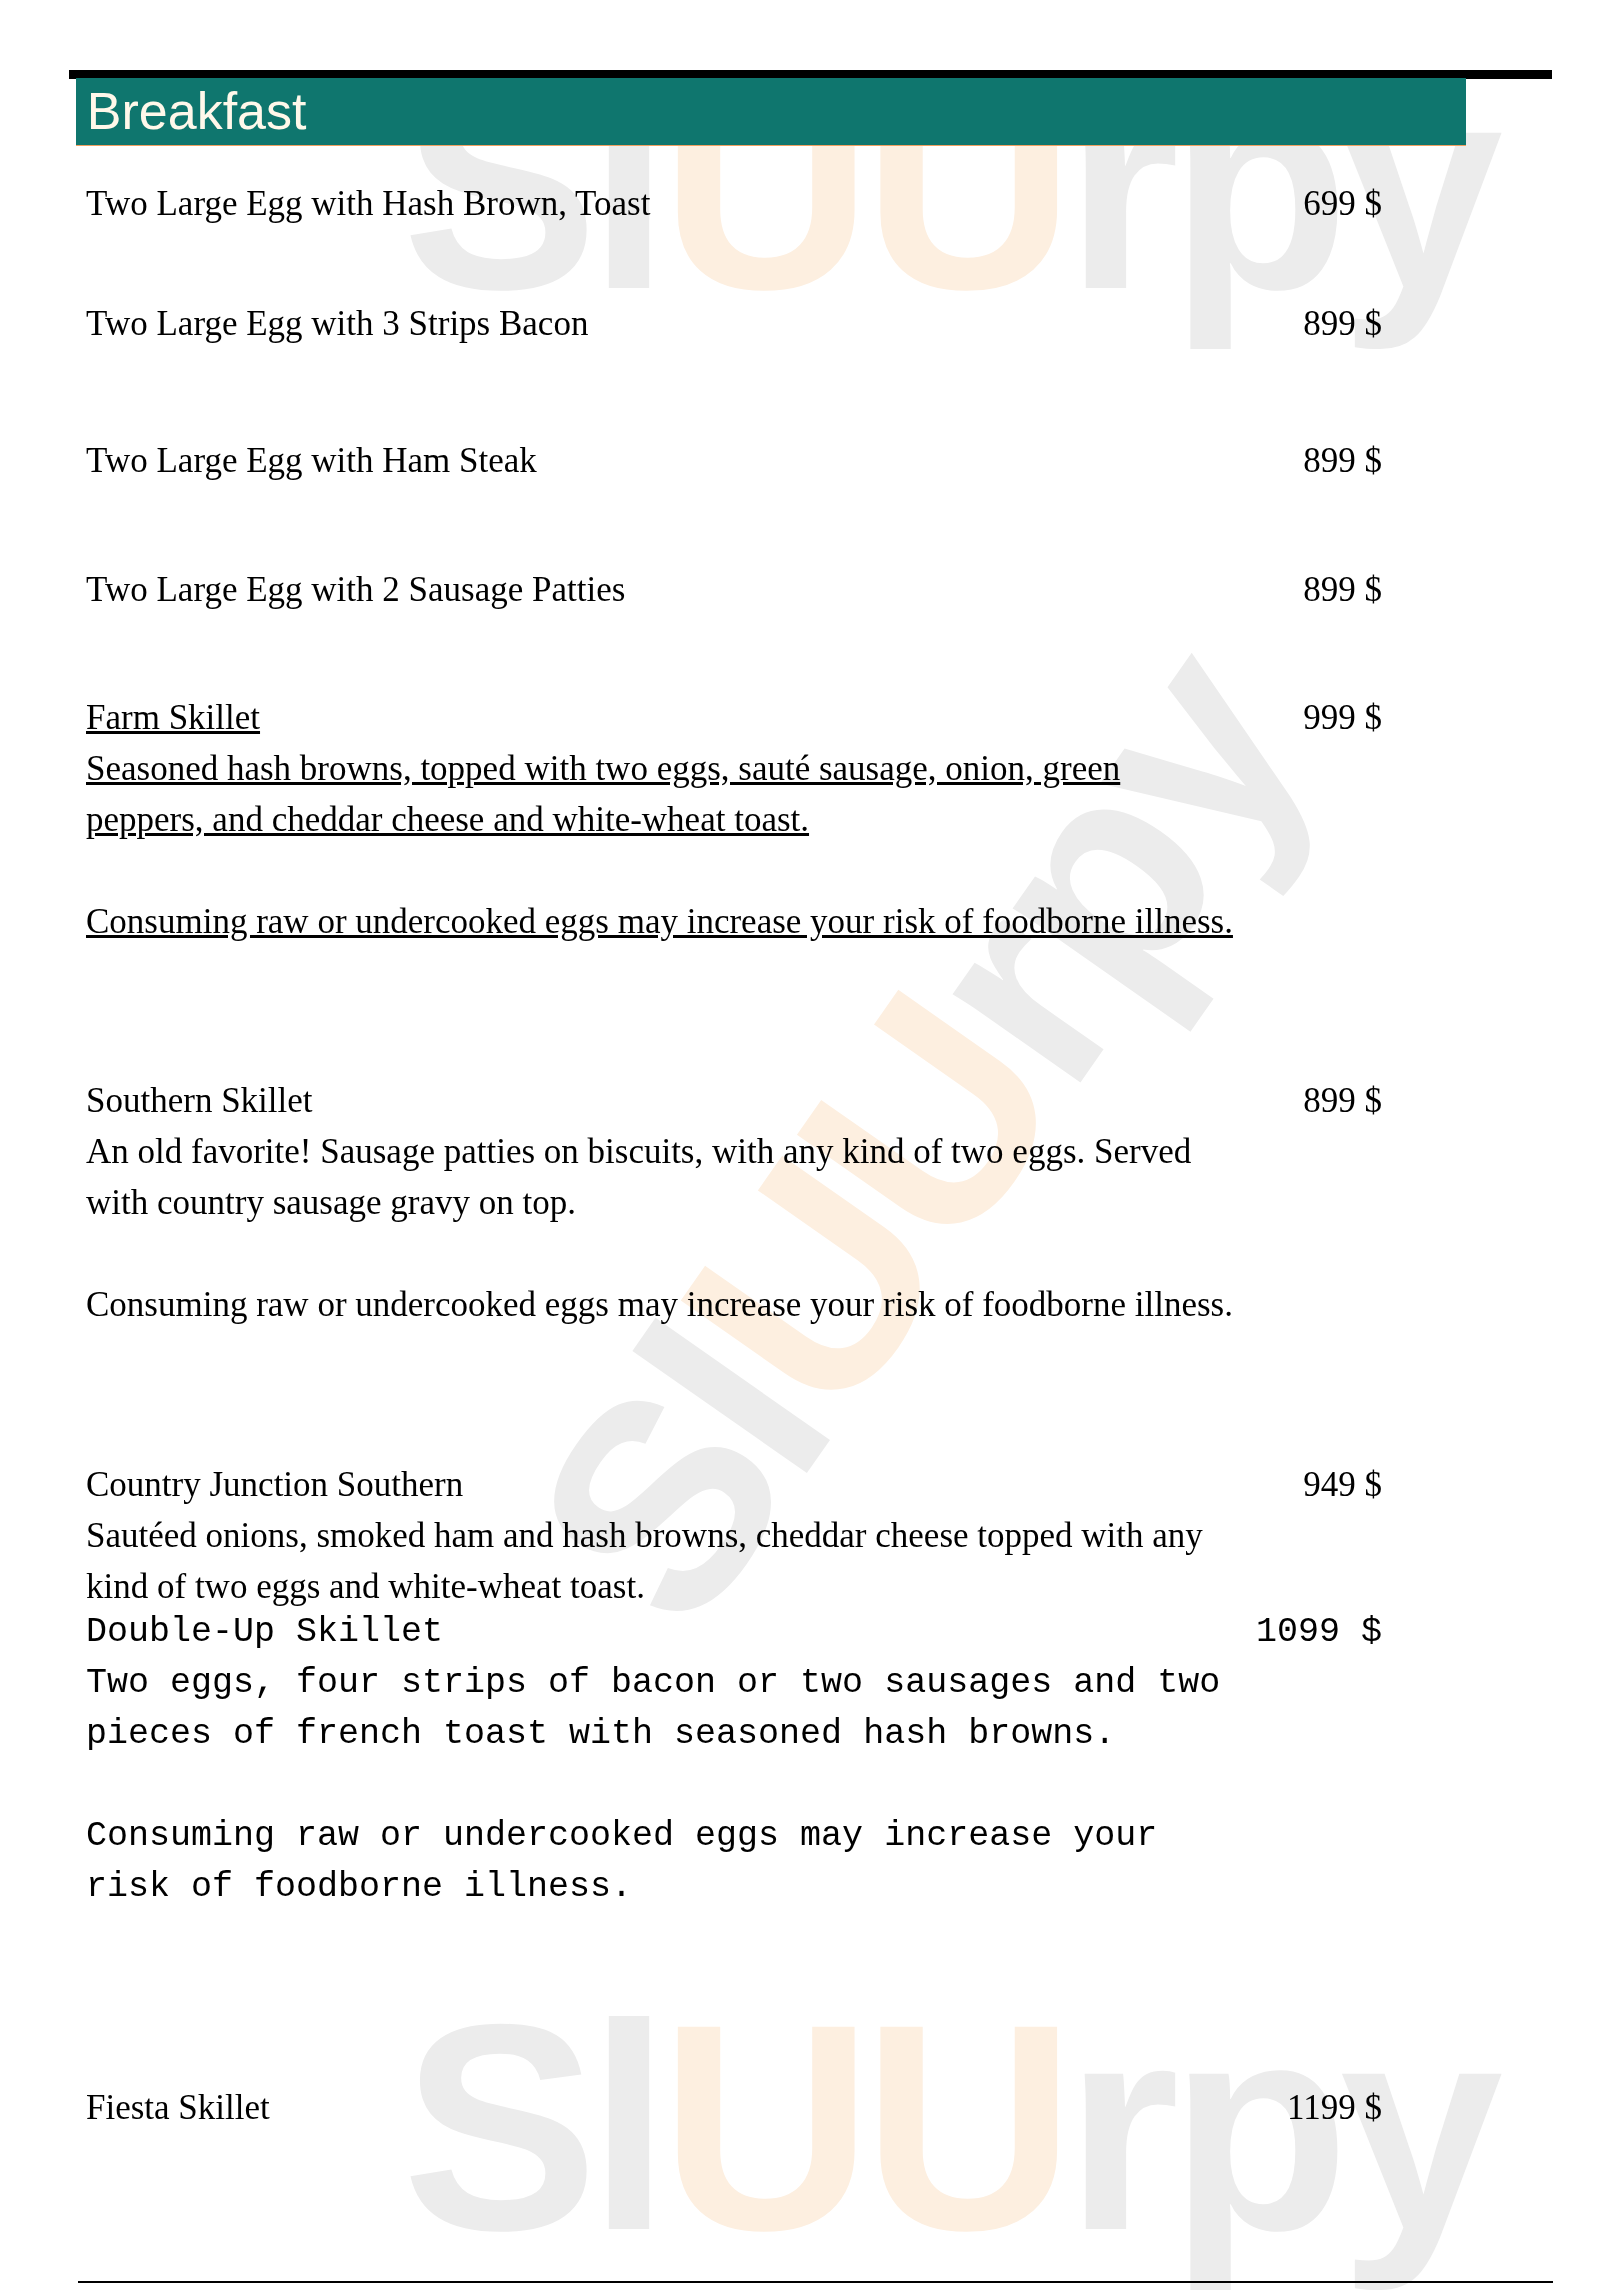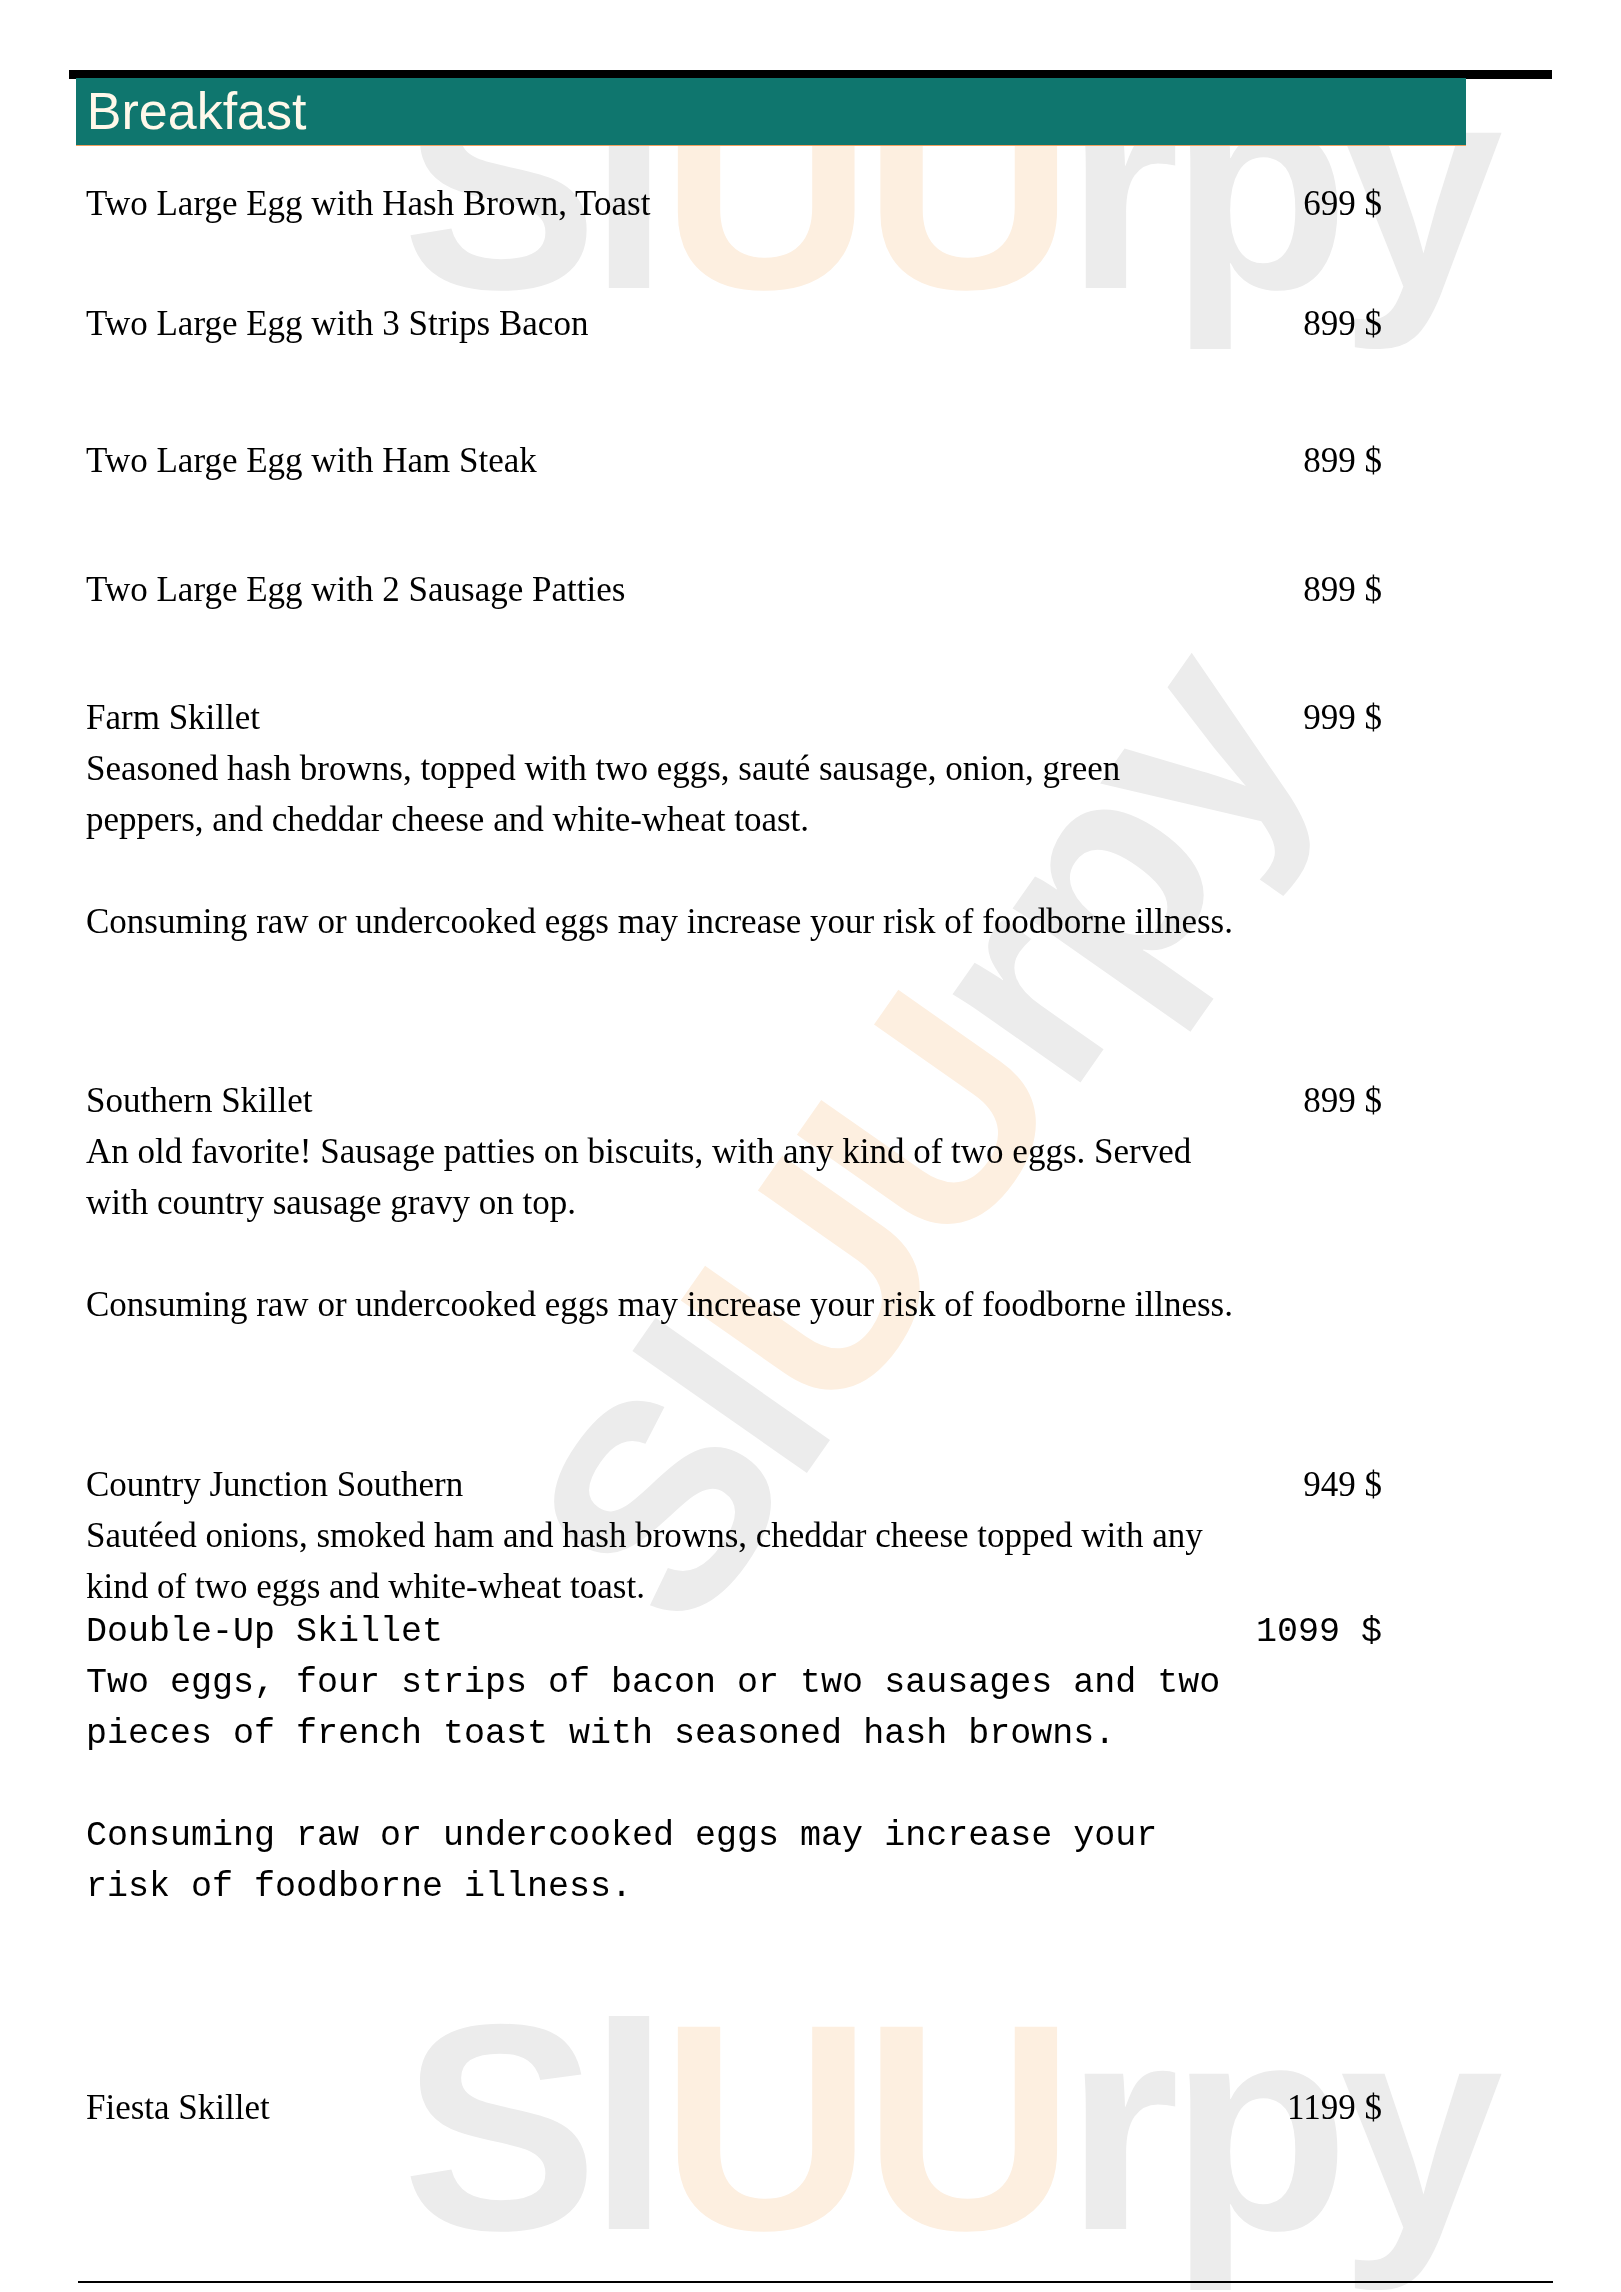--- a/index.html
+++ b/index.html
@@ -44,21 +44,21 @@
   <span class="price">899 $</span>
 </div>
 <div class="item" style="top:435px;">
   <span class="name">Two Large Egg with Ham Steak</span>
   <span class="price">899 $</span>
 </div>
 <div class="item" style="top:564px;">
   <span class="name">Two Large Egg with 2 Sausage Patties</span>
   <span class="price">899 $</span>
 </div>
-<div class="item" style="top:692px;">
+<div class="item" style="top:692px;text-decoration:underline;">
   <span class="name">Farm Skillet</span>
   <span class="price">999 $</span>
   <span class="desc">Seasoned hash browns, topped with two eggs, sauté sausage, onion, green peppers, and cheddar cheese and white-wheat toast.</span>
   <span class="warn">Consuming raw or undercooked eggs may increase your risk of foodborne illness.</span>
 </div>
 <div class="item" style="top:1075px;">
   <span class="name">Southern Skillet</span>
   <span class="price">899 $</span>
   <span class="desc">An old favorite! Sausage patties on biscuits, with any kind of two eggs. Served with country sausage gravy on top.</span>
   <span class="warn">Consuming raw or undercooked eggs may increase your risk of foodborne illness.</span>

